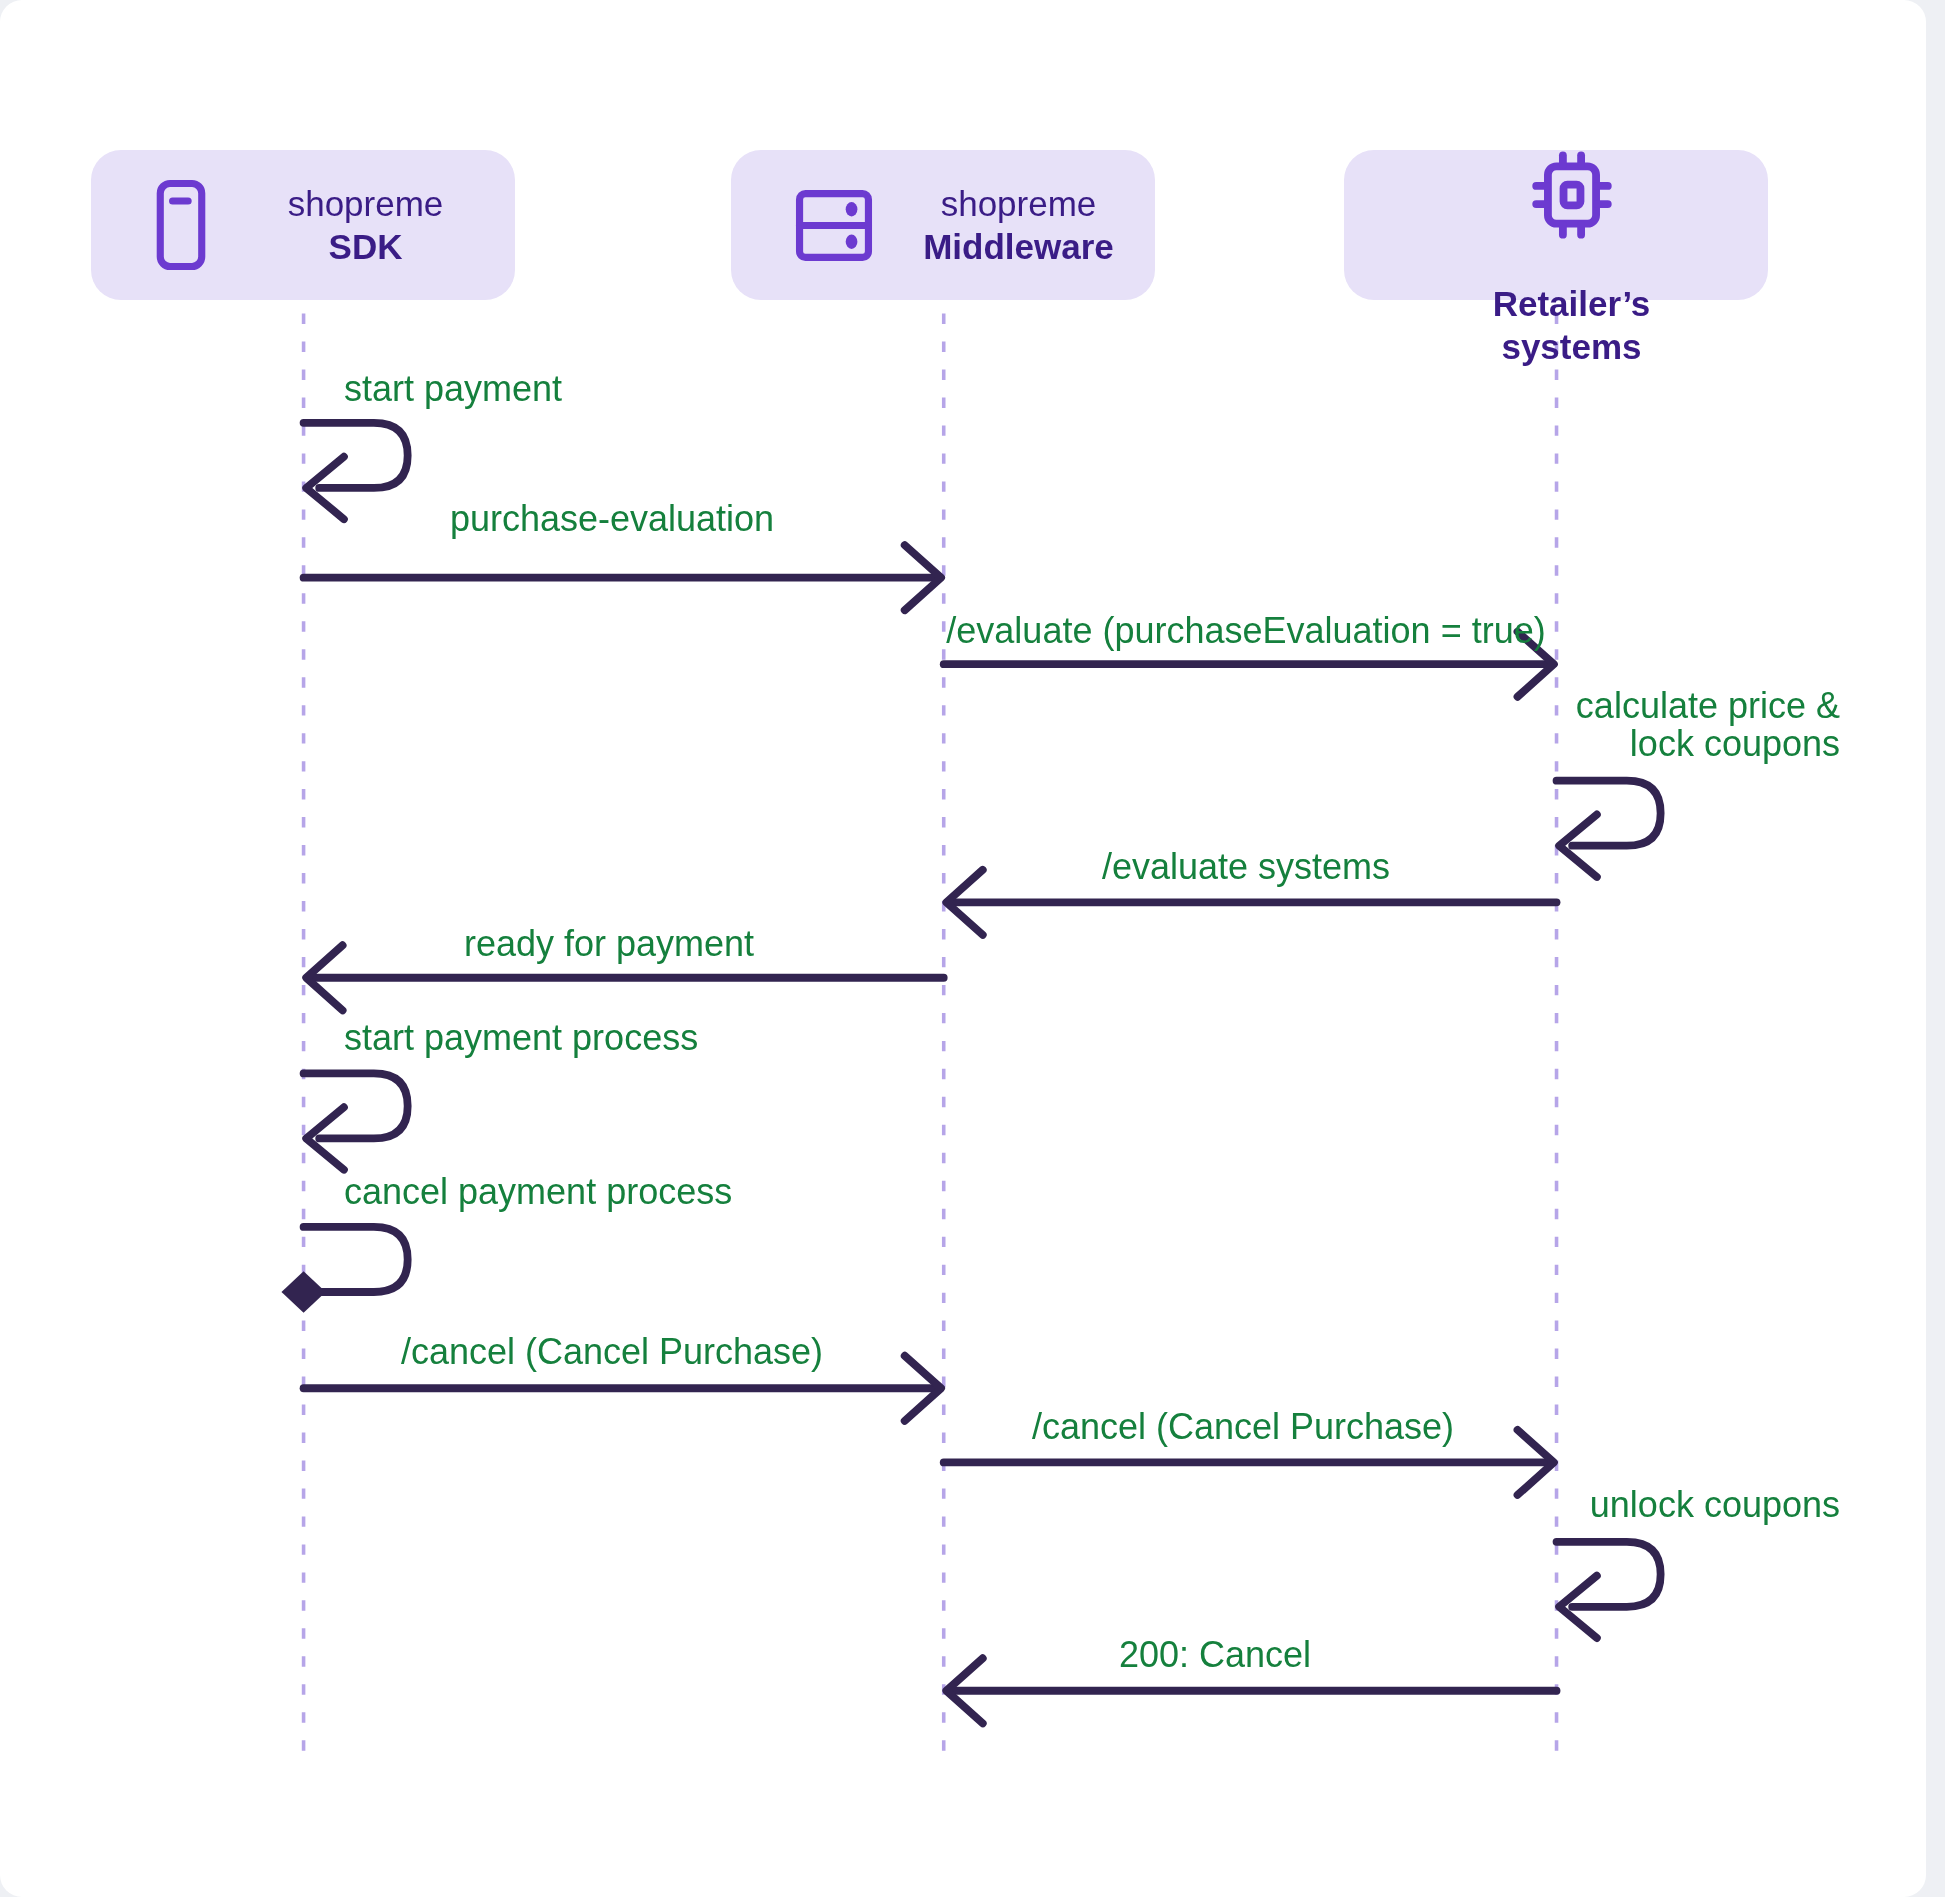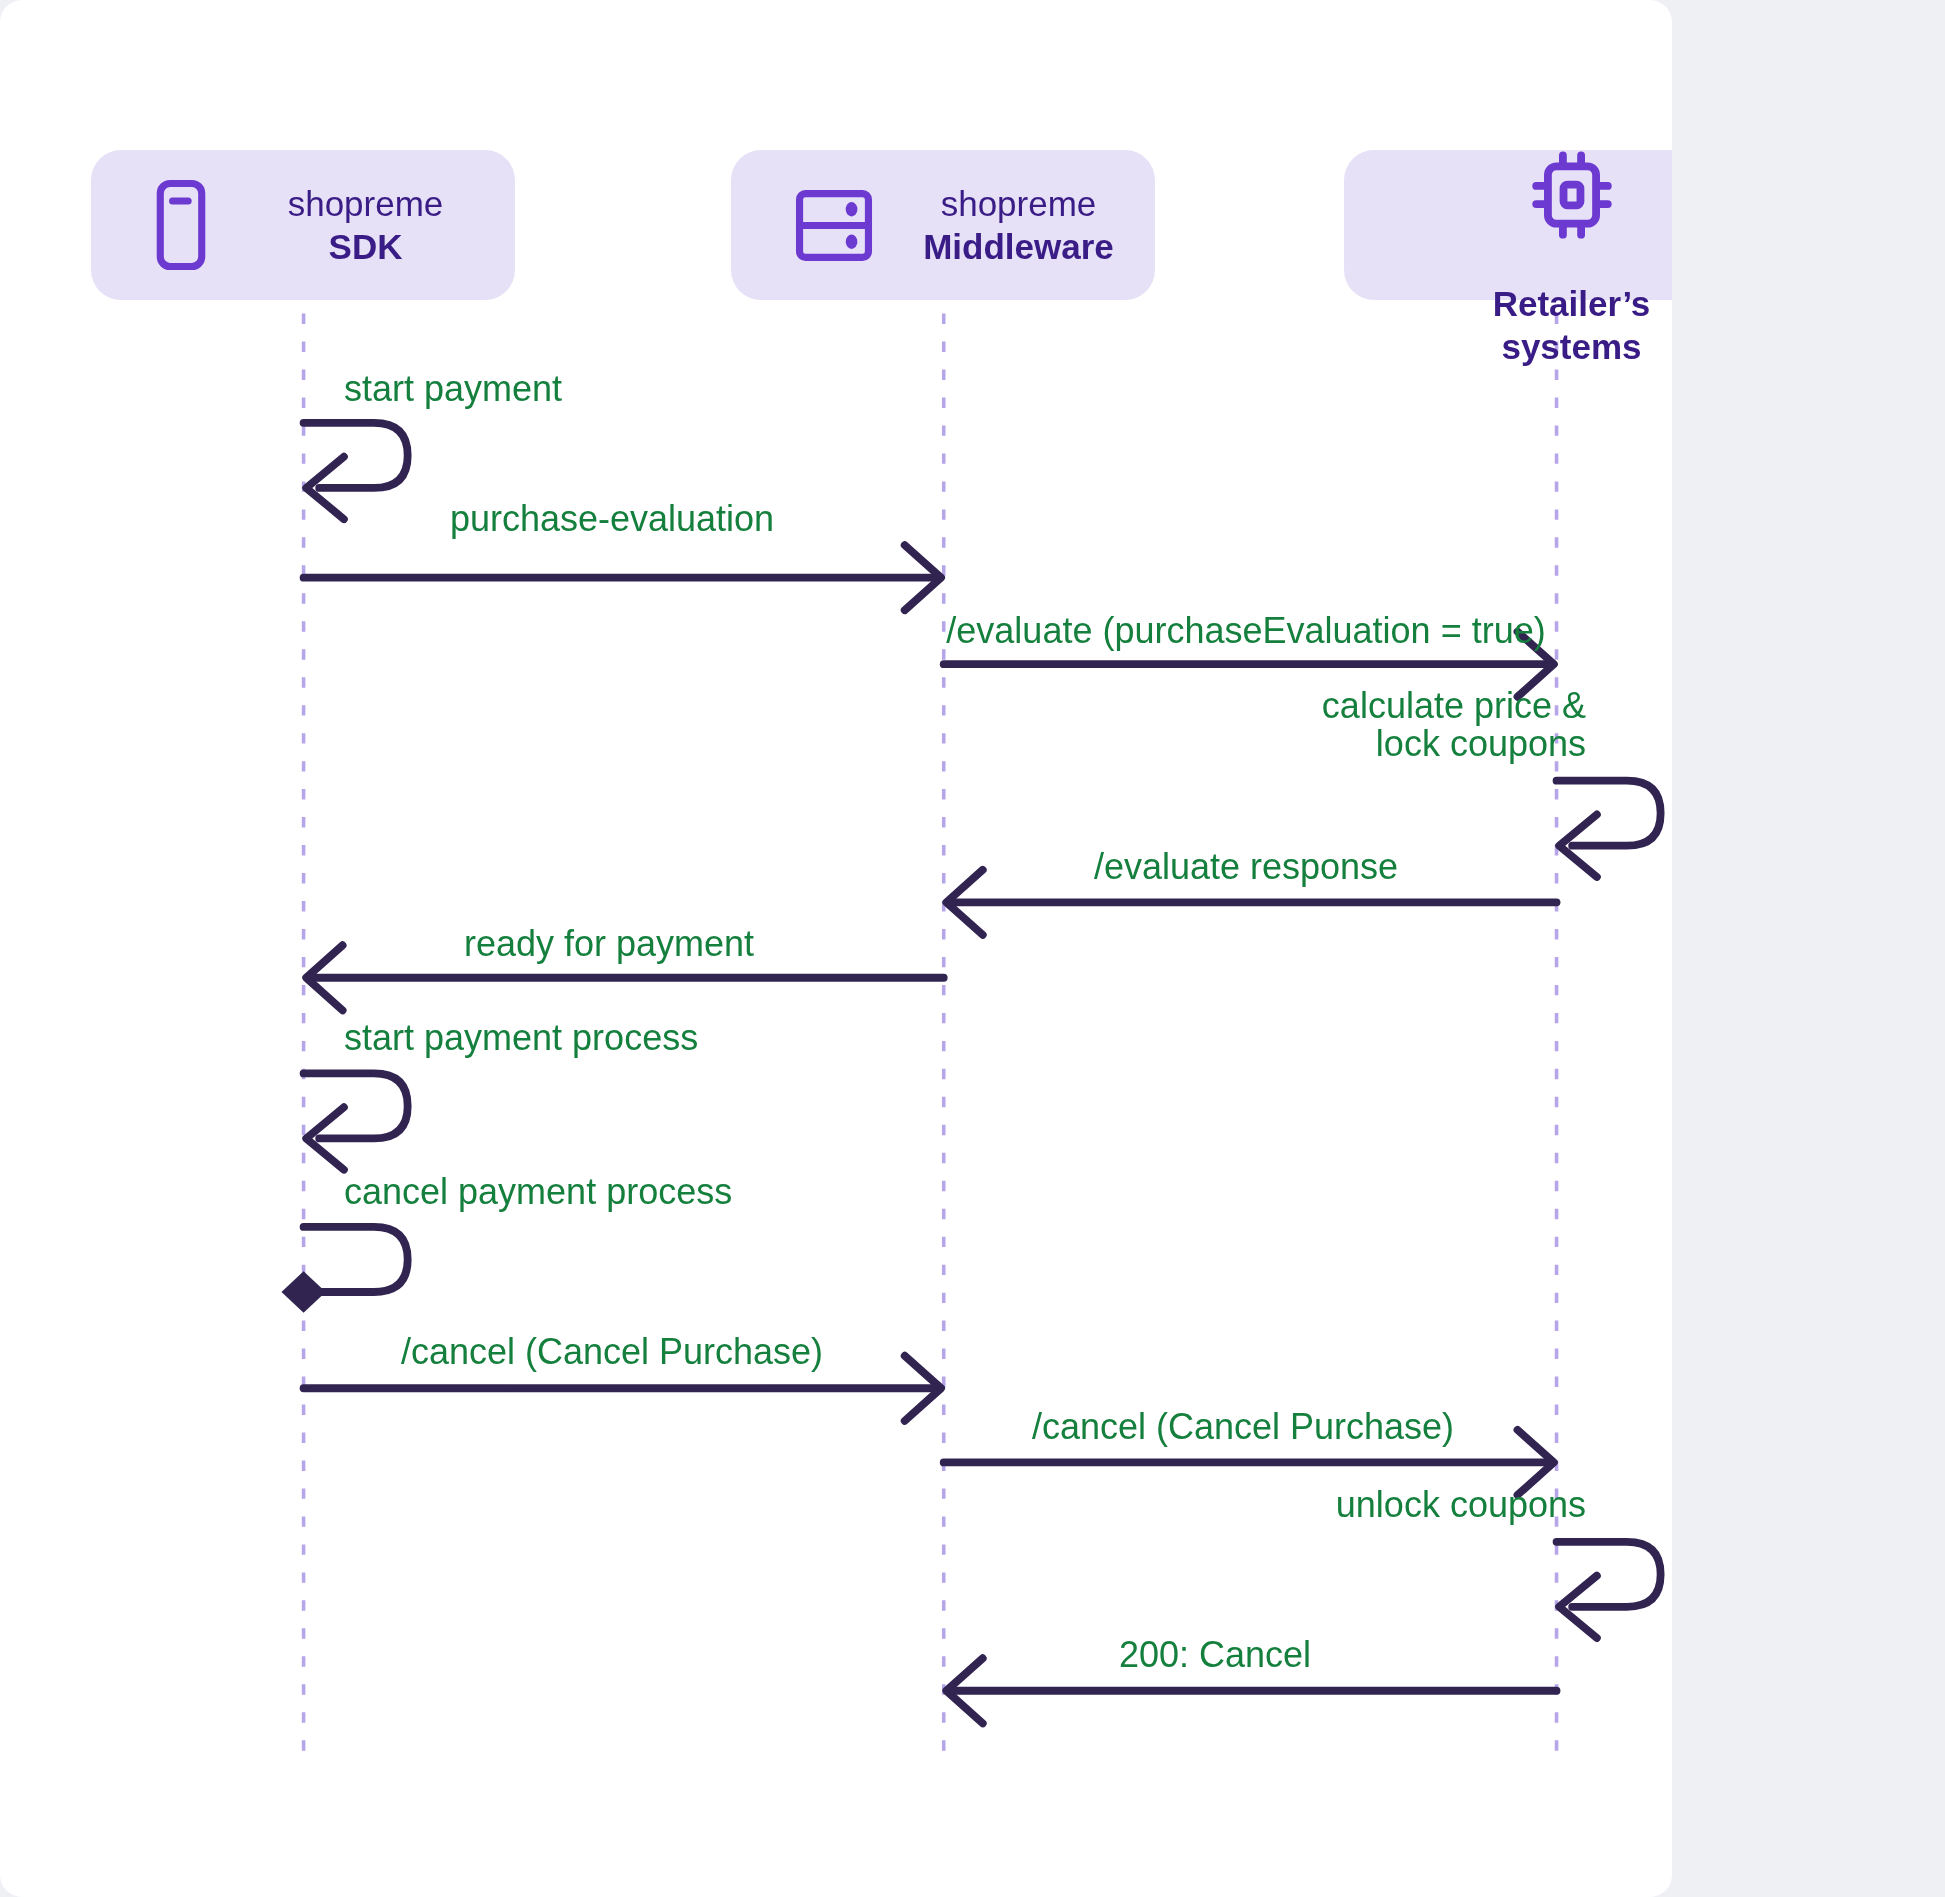--- a/index.html
+++ b/index.html
@@ -1,17 +1,17 @@
 <!DOCTYPE html>
 <html style="font-size:10.4px"><head>
 <meta charset="utf-8">
 <style>
   html,body{margin:0;padding:0;background:#eef0f4;font-family:"Liberation Sans", sans-serif;}
   .canvas{
-    position:relative;width:1672px;height:1897px;background:#ffffff;
+    position:relative;width:1926px;height:1897px;background:#ffffff;
     border-radius:22px;overflow:hidden;
   }
   .overlay{position:absolute;left:0;top:0;pointer-events:none;}
   .actor{
     position:absolute;top:150px;height:150px;width:424px;
     background:#E7E1F8;border-radius:30px;
     display:flex;align-items:center;gap:42px;
     padding:0 33px 0 64px;box-sizing:border-box;
   }
   .actor-icon{flex:0 0 auto;display:flex;align-items:center;}
@@ -134,21 +134,21 @@
 
   <div class="msg-label center" style="left:612px;top:500px;">purchase-evaluation</div>
 
   <div class="msg-label center" style="left:1246px;top:612px;">/evaluate (purchaseEvaluation = true)</div>
 
   <div class="msg-label right" style="right:86px;top:687px;">
     <div>calculate price &amp;</div>
     <div>lock coupons</div>
   </div>
 
-  <div class="msg-label center" style="left:1246px;top:848px;">/evaluate response</div>
+  <div class="msg-label center" style="left:1246px;top:848px;">/evaluate systems</div>
 
   <div class="msg-label center" style="left:609px;top:925px;">ready for payment</div>
 
   <div class="msg-label" style="left:344px;top:1019px;">start payment process</div>
 
   <div class="msg-label" style="left:344px;top:1173px;">cancel payment process</div>
 
   <div class="msg-label center" style="left:612px;top:1333px;">/cancel (Cancel Purchase)</div>
 
   <div class="msg-label center" style="left:1243px;top:1408px;">/cancel (Cancel Purchase)</div>

